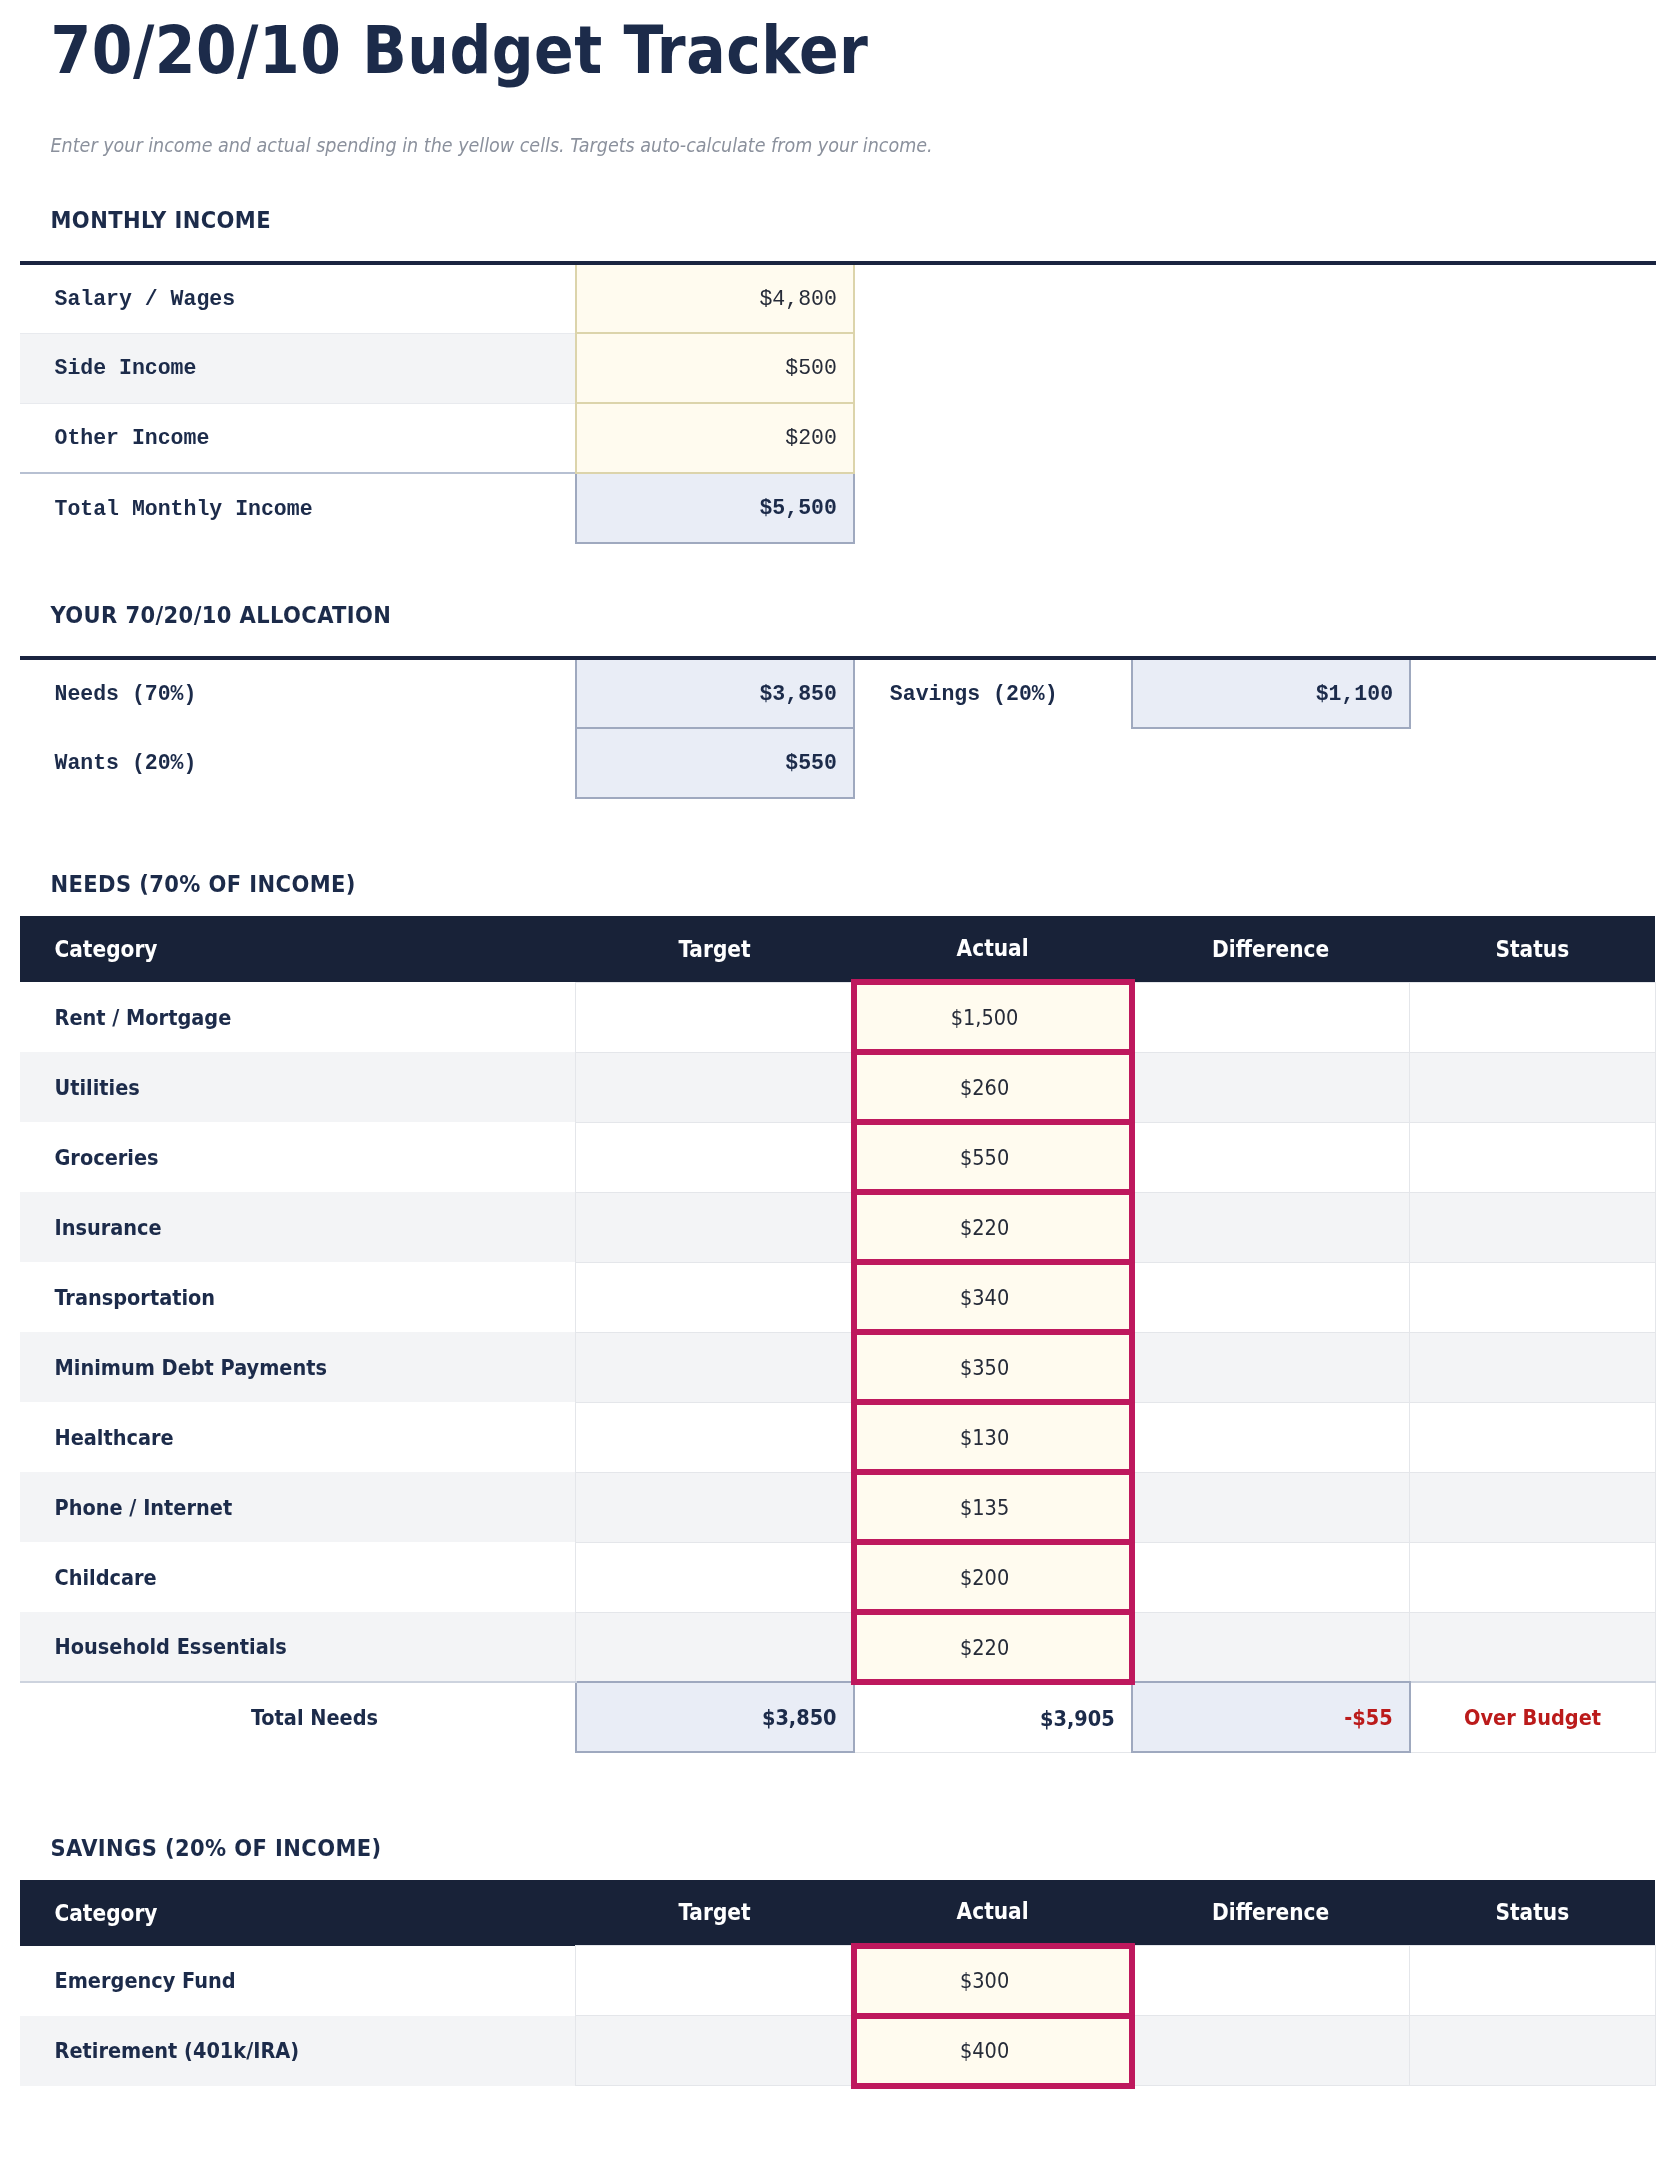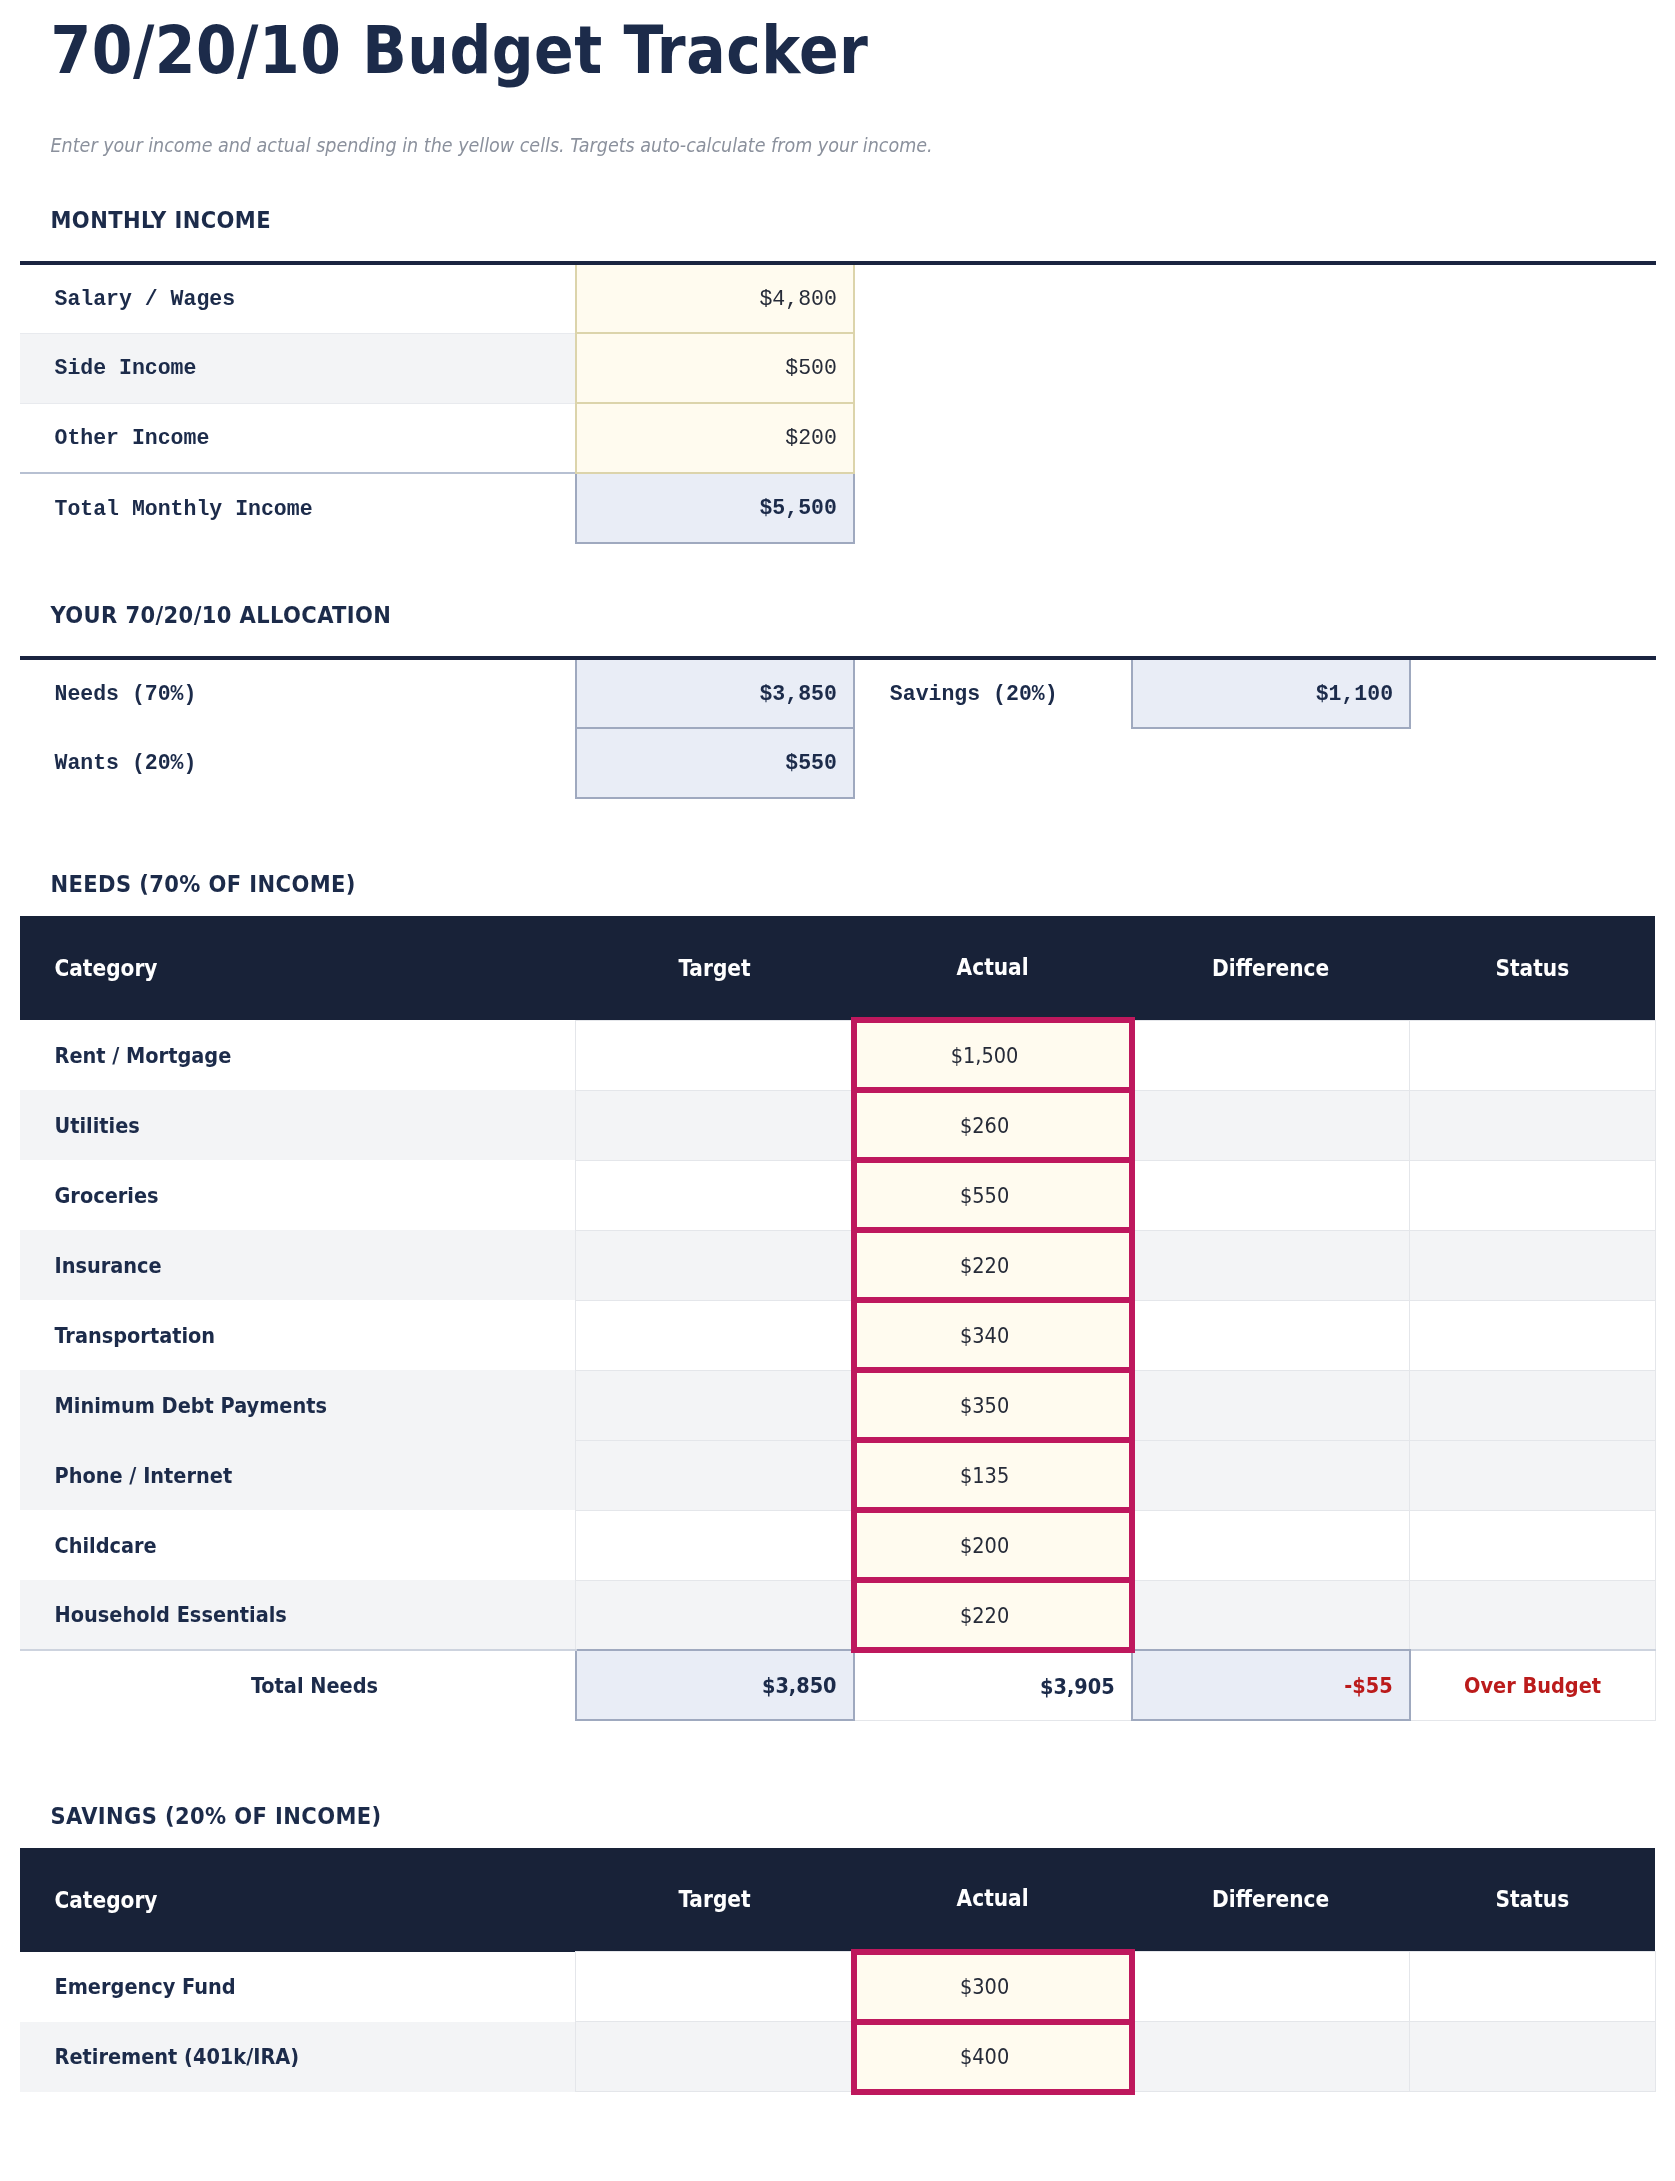--- a/index.html
+++ b/index.html
@@ -51,21 +51,21 @@
   .red { color:#bb1b1b; font-weight:bold; }
   .status-cell { text-align:center; }
   
   .simple-table td.cat { border-bottom:1px solid #e8eaee; }
   .simple-table tr:last-child td.cat { border-bottom:none; }
   .simple-table tr.total-row td.cat { border-top:2px solid #b7c0d2; border-bottom:none; }
   .simple-table td.filler { border:none; }
   .stripe-cell { background:#f3f4f6; }
   
   .grid-table thead th {
-    background:#182238; color:#ffffff; height:104px;
+    background:#182238; color:#ffffff; height:66px;
     font-weight:bold; font-size:22.4px; text-align:center;
   }
   .grid-table thead th.cat-h { text-align:left; padding-left:35px; }
   .grid-table tbody tr.striped { background:#f3f4f6; }
   .grid-table tbody td { border:1px solid #e4e6ea; }
   .grid-table tbody td.cat { border:none; }
   .grid-table tbody td.input-cell { border:6px solid #be185d;text-align:center; }
   .grid-table tbody td.calc-cell { border:2px solid #9fa9bf; }
   .grid-table tbody tr.total-row td { border-top:2px solid #cdd3de; }
   .grid-table tbody tr.total-row td.cat { border:none; border-top:2px solid #cdd3de;text-align:center; }
@@ -189,20 +189,27 @@
       <td></td>
       <td></td>
     </tr>
     <tr class="striped">
       <td class="cat">Minimum Debt Payments</td>
       <td></td>
       <td class="num input-cell">$350</td>
       <td></td>
       <td></td>
     </tr>
+    <tr>
+      <td class="cat">Healthcare</td>
+      <td></td>
+      <td class="num input-cell">$130</td>
+      <td></td>
+      <td></td>
+    </tr>
     <tr class="striped">
       <td class="cat">Phone / Internet</td>
       <td></td>
       <td class="num input-cell">$135</td>
       <td></td>
       <td></td>
     </tr>
     <tr>
       <td class="cat">Childcare</td>
       <td></td>

